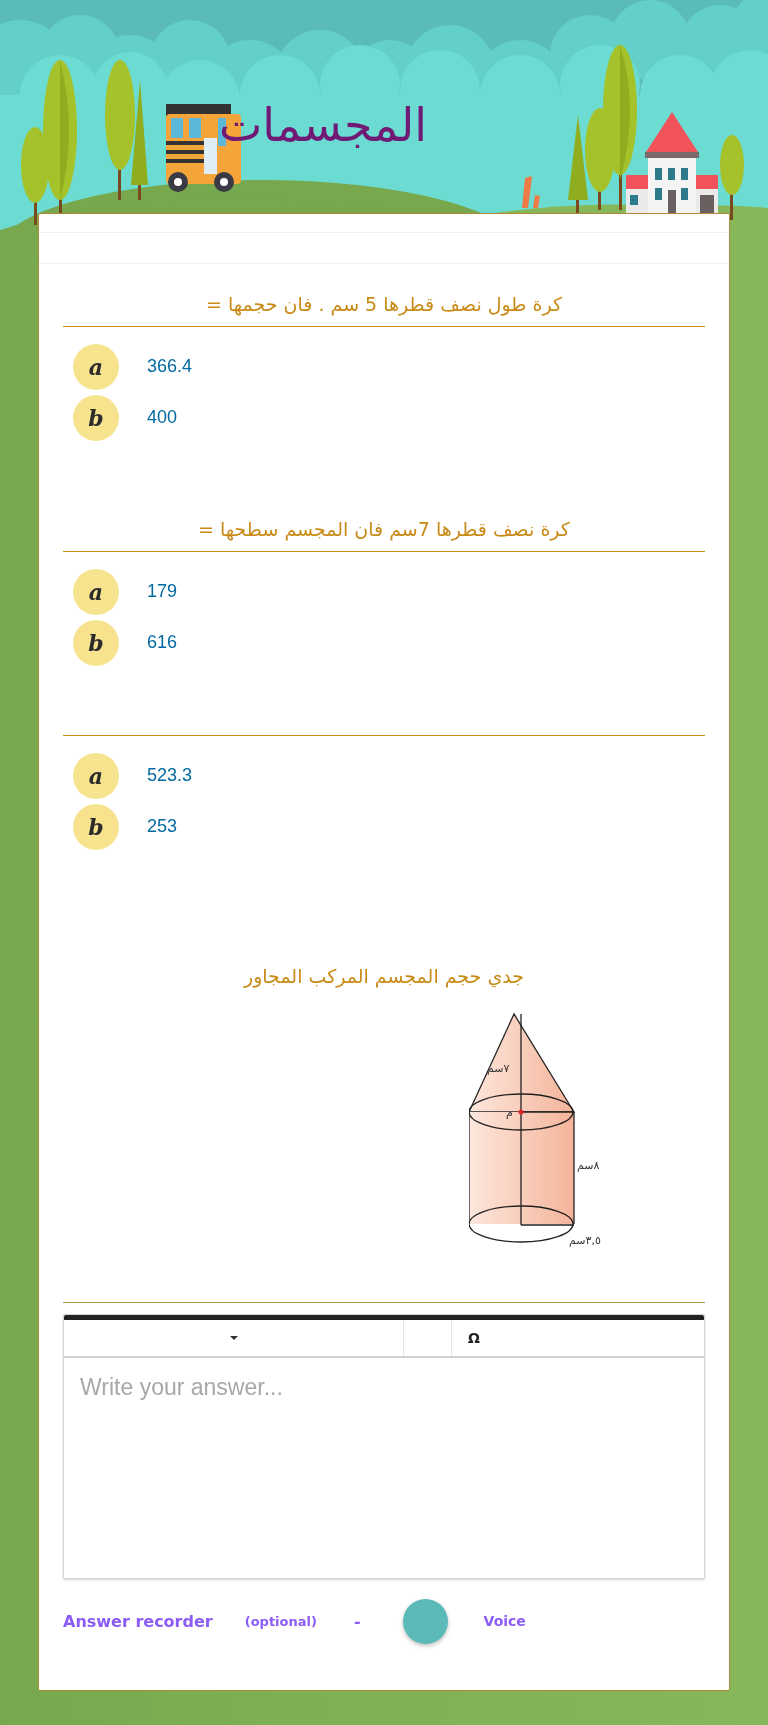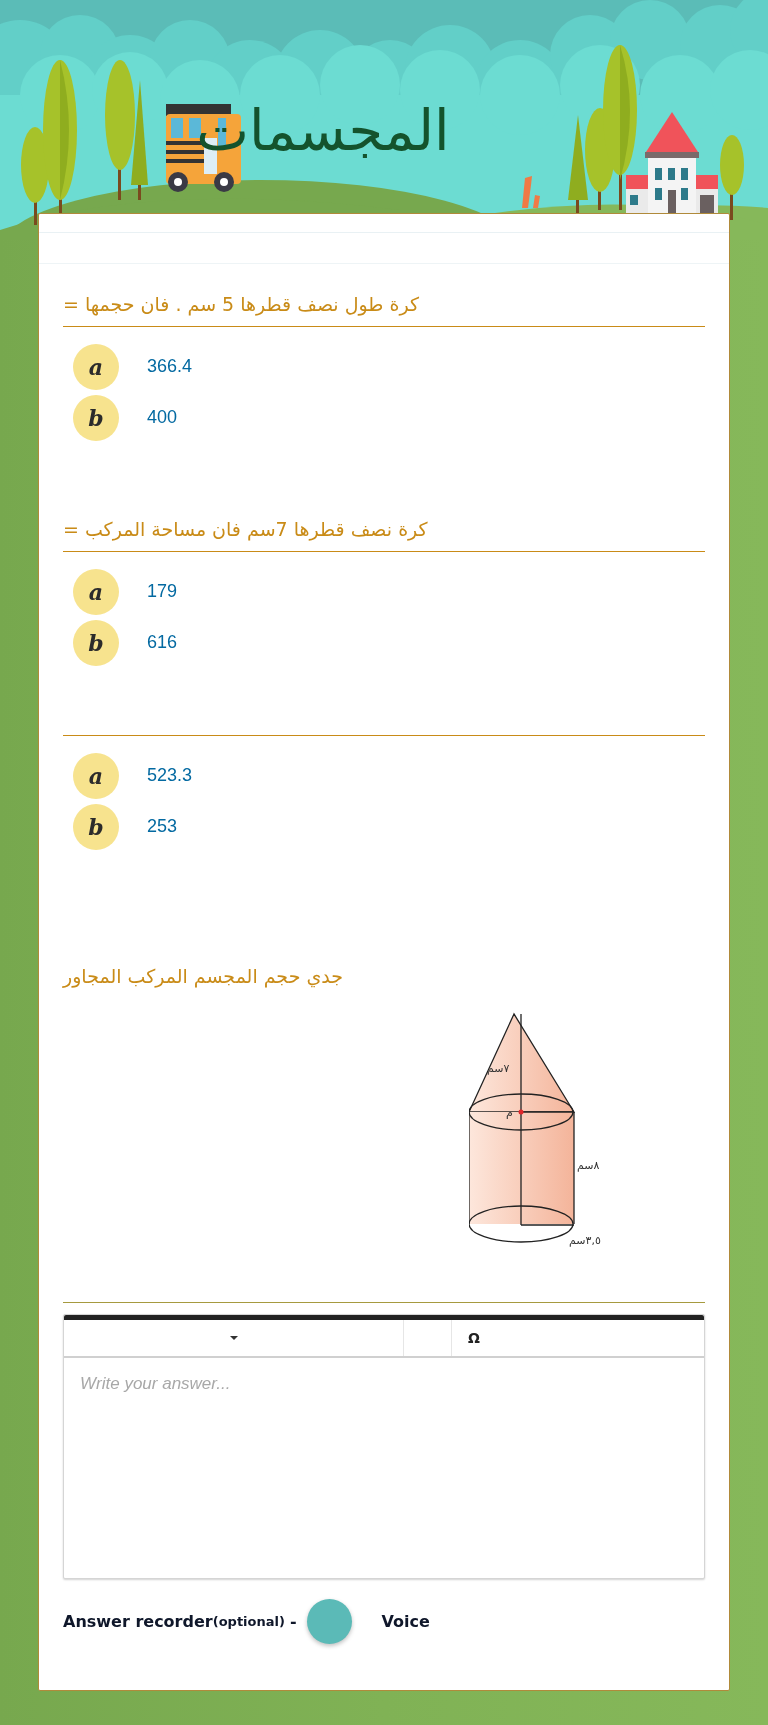--- a/index.html
+++ b/index.html
@@ -12,42 +12,42 @@
     .hero {
       position: absolute; left: 0; top: 0; width: 768px; height: 240px;
       overflow: hidden;
       background: #5bbcb7;
     }
     .hero svg { position: absolute; left: 0; top: 0; }
     .hero-title {
       position: absolute; left: 0; width: 616px; top: 98px;
       text-align: center;
       font-family: "DejaVu Sans", sans-serif;
-      font-size: 56px; color: #14532d;
+      font-size: 46px; color: #701a75;
       direction: rtl;
       padding-left: 30px;
     }
     .card {
       position: absolute; left: 38px; top: 213px; width: 692px; height: 1478px;
       background: #ffffff;
       border: 1px solid #b08a3a;
       border-radius: 2px;
     }
     .card-stripe {
       position: absolute; left: 0; top: 0; width: 100%; height: 50px;
       border-bottom: 1px solid #eef4f6;
     }
     .card-stripe::before {
       content: ""; position: absolute; left: 0; right: 0; top: 18px; height: 1px; background: #e9f1f4;
     }
     .question {
       position: absolute; left: 24px; width: 642px;
     }
     .q-title {
-      direction: rtl; text-align: left;
+      direction: rtl; text-align: center;
       color: #c98b17;
       font-family: "DejaVu Sans", sans-serif;
       font-size: 19px;
       padding-right: 0;
       height: 40px; line-height: 40px;
     }
     .q-rule { height: 1px; background: #c98b17; margin-top: 2px; }
     .options { margin-top: 14px; }
     .option {
       display: flex; align-items: center; height: 51px;
@@ -87,38 +87,38 @@
     .tb-blank { width: 48px; }
     .tb-omega { flex: 1; justify-content: flex-start; padding-left: 16px; border-right: none;
       font-family: "DejaVu Sans", sans-serif; font-weight: bold; font-size: 14px; color: #222; }
     .caret {
       width: 0; height: 0; border-left: 4px solid transparent; border-right: 4px solid transparent;
       border-top: 4px solid #333;
     }
     .answer-area {
       width: 100%; height: 218px; border: none; outline: none; resize: none;
       padding: 16px 16px;
-      font-family: "Liberation Sans", sans-serif; font-size: 17px; color: #8b5cf6; font-style: italic;
+      font-family: "Liberation Sans", sans-serif; font-size: 23px; color: #8b5cf6;
     }
     .answer-area::placeholder { color: #a8a8a8; }
     .recorder {
       position: absolute; left: 24px; top: 1382px; height: 50px;
       display: flex; align-items: center;
-      font-family: "DejaVu Sans", sans-serif; color: #0f172a;
+      font-family: "DejaVu Sans", sans-serif; color: #8b5cf6; gap: 32px;
     }
     .rec-label { font-weight: bold; font-size: 16px; }
     .rec-optional { font-weight: bold; font-size: 13px; }
     .rec-dash { font-weight: bold; font-size: 16px; margin-left: 5px; }
     .rec-button {
       width: 45px; height: 45px; border-radius: 50%;
       background: #5bbab7; margin-left: 10px;
       box-shadow: 0 2px 4px rgba(0,0,0,0.25);
       cursor: pointer;
     }
-    .rec-voice { font-weight: bold; font-size: 16px; margin-left: 30px; text-align: center; }
+    .rec-voice { font-weight: bold; font-size: 14px; margin-left: 4px; text-align: center; }
   </style>
 </head>
 <body>
 
 <div class="hero">
   <svg width="768" height="240" viewBox="0 0 768 240">
 
     <g fill="#62cfc8">
       <circle cx="20" cy="70" r="50"></circle>
         <circle cx="80" cy="55" r="40"></circle>
@@ -225,21 +225,21 @@
         <div class="opt-text">366.4</div>
       </div>
       <div class="option">
         <div class="bubble">b</div>
         <div class="opt-text">400</div>
       </div>
     </div>
   </div>
 
   <div class="question" style="top:295px;">
-    <div class="q-title">كرة نصف قطرها 7سم فان مساحة المركب =</div>
+    <div class="q-title">كرة نصف قطرها 7سم فان المجسم سطحها =</div>
     <div class="q-rule"></div>
     <div class="options">
       <div class="option">
         <div class="bubble">a</div>
         <div class="opt-text">179</div>
       </div>
       <div class="option">
         <div class="bubble">b</div>
         <div class="opt-text">616</div>
       </div>

